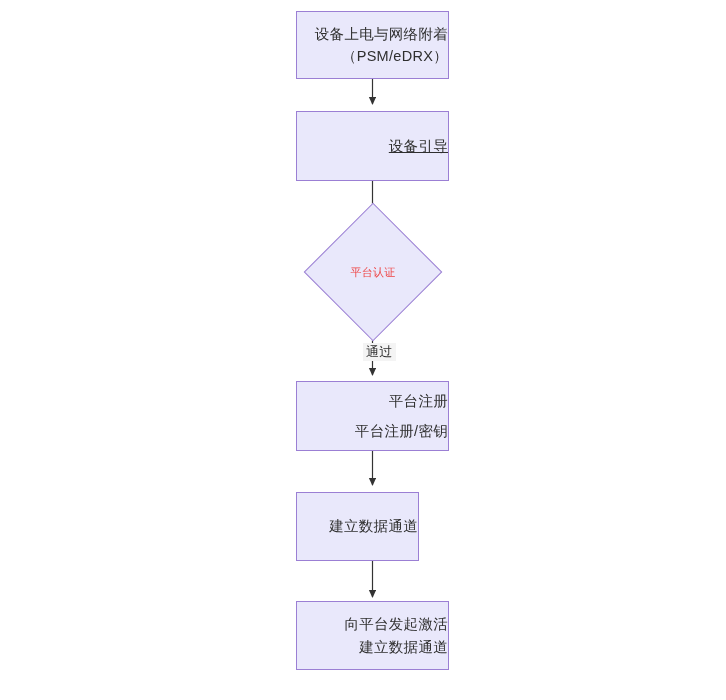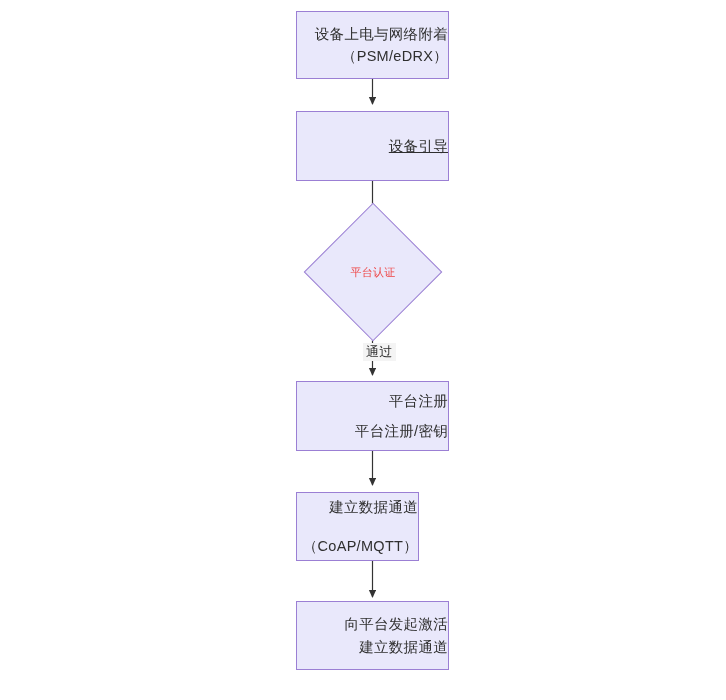--- a/index.html
+++ b/index.html
@@ -126,21 +126,20 @@
 
   <div class="edge-label" style="left:355px; top:343px;margin-left:8px;">通过</div>
 
   <div class="node" style="left:296px; top:381px; width:153px; height:70px;gap:8px;">
     <span>平台注册</span>
     <span class="line2">平台注册/密钥</span>
   </div>
 
   <div class="node" style="left:296px; top:492px; width:123px; height:69px;gap:17px;">
     <span>建立数据通道</span>
-    <span class="line2">（CoAP/MQTT）</span>
   </div>
 
   <div class="node" style="left:296px; top:601px; width:153px; height:69px;">
     <span>向平台发起激活</span>
     <span class="line2">建立数据通道</span>
   </div>
 
 </div>
 
 </body></html>

